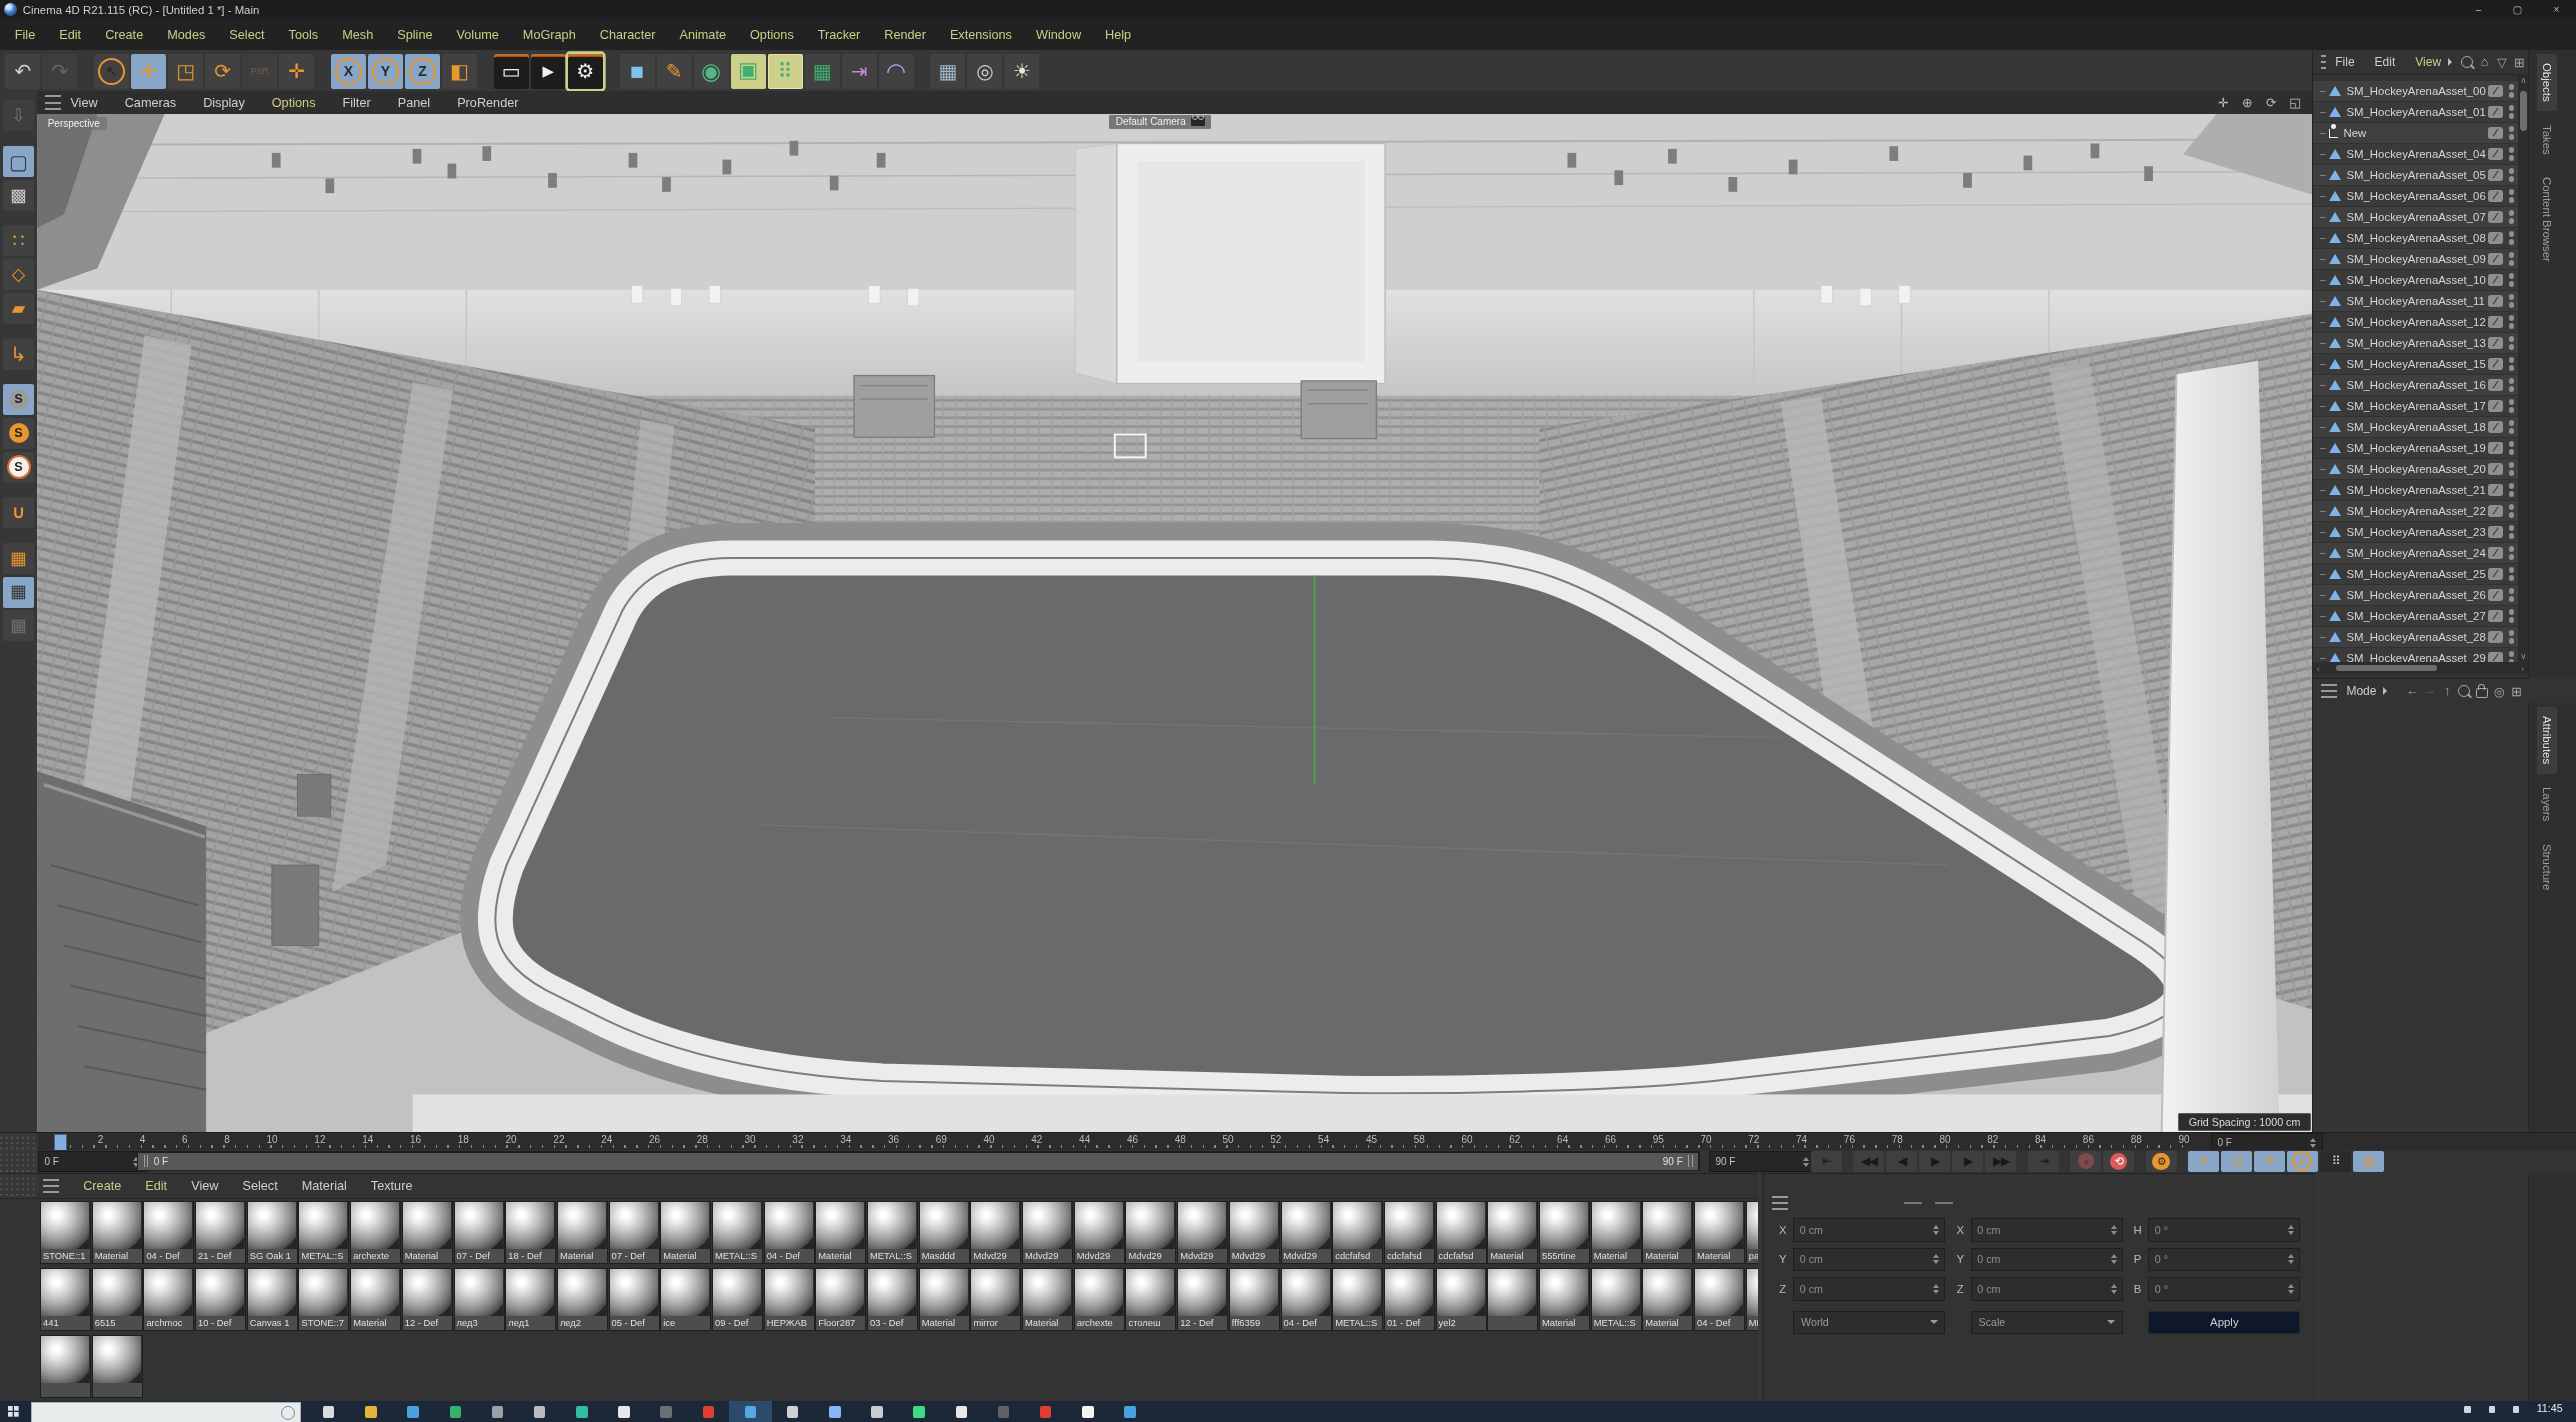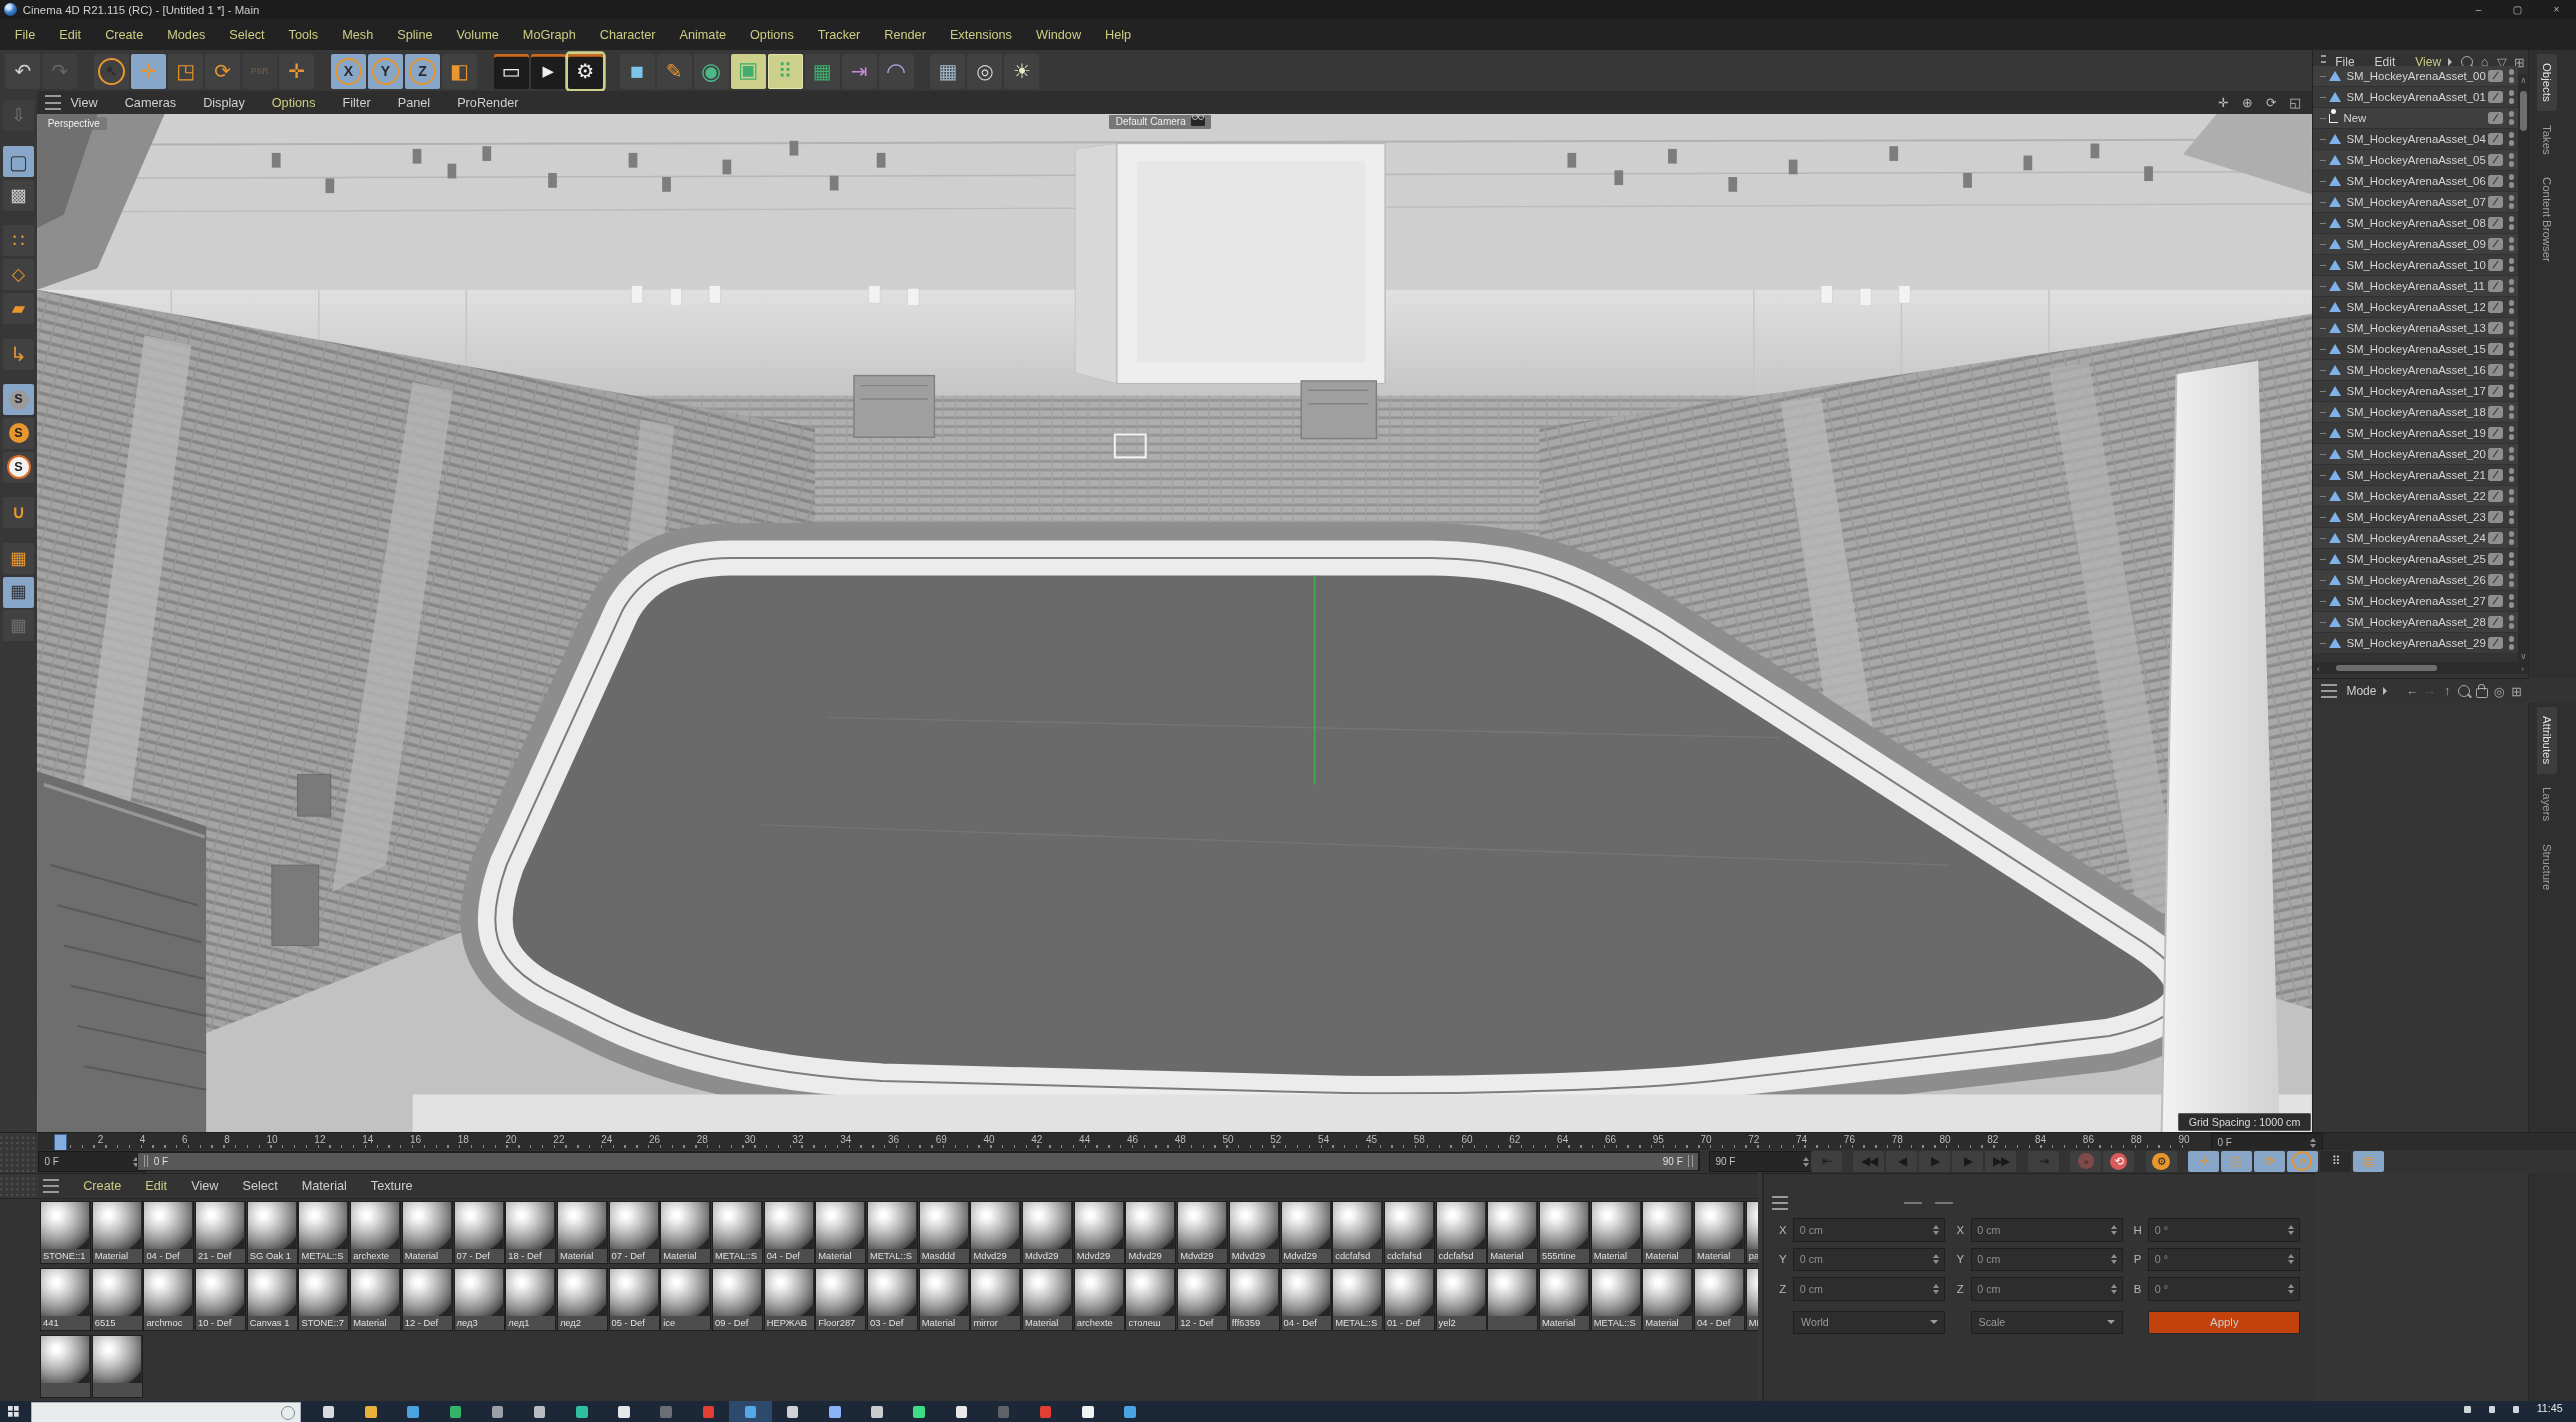--- a/index.html
+++ b/index.html
@@ -56,21 +56,21 @@
   .cam-icon::after{content:"";position:absolute;width:4px;height:4px;border:1px solid #bbb;border-radius:50%;left:6.7px;top:-3.4px}
   #grid-chip{position:absolute;right:1.3px;bottom:1.3px;background:#2d2d2d;border:0.7px solid #5c5c5c;color:#dcdcdc;font-size:10.7px;padding:2px 9.4px;z-index:6;border-radius:1.3px}
   
   #rpanel{left:2312px;top:50px;width:264px;height:1351px;background:#333333;border-left:1.3px solid #222}
   #om-header{position:absolute;left:0;top:0;width:215px;height:24px;background:#333;display:flex;align-items:center;font-size:12px;border-bottom:0.7px solid #262626}
   #om-header .mrow{gap:20px;padding-left:0}
   .hicon{width:17.4px;display:flex;align-items:center;justify-content:center;color:#a8a8a8;font-size:12.7px}
   .hicon.dim{color:#5f5f5f}
   .lock{width:9.4px;height:7.4px;border:1.3px solid #a8a8a8;border-radius:1.3px;position:relative;display:inline-block;margin-top:4px}
   .lock::before{content:"";position:absolute;width:5.4px;height:4.7px;border:1.3px solid #a8a8a8;border-bottom:none;border-radius:3.4px 3.4px 0 0;left:0.7px;top:-5.4px}
-  #om-list{position:absolute;left:0;top:16px;width:205px;height:588px;overflow:hidden}
+  #om-list{position:absolute;left:0;top:31px;width:205px;height:588px;overflow:hidden}
   .om-row{height:20px;display:flex;align-items:center;border-bottom:0.7px solid #313131;padding-left:6.7px}
   .om-row:nth-child(odd){background:#3f3f3f}
   .om-row:nth-child(even){background:#3a3a3a}
   .tree-line{width:6.7px;height:0.7px;background:#7f7f7f;margin-right:2.7px;flex:none}
   .obj-icon{width:12px;height:10px;background:#7fb2e8;clip-path:polygon(50% 0,100% 100%,0 100%);margin-right:5.4px;flex:none}
   .obj-icon.spline{background:none;border-left:1.7px solid #f2f2f2;border-bottom:1.7px solid #f2f2f2;width:8px;height:8px;clip-path:none;position:relative}
   .obj-icon.spline::after{content:"";position:absolute;width:4.7px;height:4.7px;border-radius:50%;background:#f2f2f2;left:1.3px;top:-4.7px}
   .om-name{font-size:11.4px;color:#d6d6d6;flex:1;white-space:nowrap;overflow:hidden}
   .slash-box{width:14.8px;height:12px;border-radius:2.7px;background:#8f8f8f;position:relative;margin-right:5.4px;flex:none}
   .slash-box::after{content:"";position:absolute;left:6.7px;top:1.3px;width:1.3px;height:9.4px;background:#3a3a3a;transform:rotate(35deg)}
@@ -132,21 +132,21 @@
   
   #coords{left:1762px;top:1173px;width:551px;height:228px;background:#333;border-top:1.3px solid #232323;border-left:2.7px solid #282828}
   #coord-header{position:absolute;left:0;top:19px;width:100%;height:20px;display:flex;align-items:center;color:#8f8f8f}
   #coord-header .dash{width:17.4px;height:2px;background:#777;margin-left:107px}
   .cgrid{position:absolute;left:13.4px;top:44px;width:523px;display:grid;grid-template-columns:1fr 1fr 1fr;column-gap:9.4px;row-gap:6px}
   .crow{display:flex;align-items:center;gap:5.4px}
   .clab{width:10.7px;color:#b9b9b9;font-size:11.4px;text-align:center}
   .cfield{flex:1;height:21.5px;background:#2d2d2d;border:0.7px solid #1f1f1f;display:flex;align-items:center;color:#8f8f8f;font-size:10.7px;padding:0 5.4px}
   .cfoot{margin-top:4px}
   .csel{height:21.5px;background:#2d2d2d;border:0.7px solid #1f1f1f;display:flex;align-items:center;justify-content:space-between;color:#9a9a9a;font-size:10.7px;padding:0 6.7px;margin-left:16px}
-  .apply{height:21.5px;background:#c2410c;border:0.7px solid #262626;border-radius:2px;color:#cfcfcf;font-size:11.4px;display:flex;align-items:center;justify-content:center;margin-left:16px}
+  .apply{height:21.5px;background:#0f172a;border:0.7px solid #262626;border-radius:2px;color:#cfcfcf;font-size:11.4px;display:flex;align-items:center;justify-content:center;margin-left:16px}
   
   #taskbar{left:0;top:1401px;width:2576px;height:21.5px;background:#1c2838;display:flex;align-items:flex-start;overflow:hidden}
   .start{width:27px;height:21.5px;display:flex;align-items:center;justify-content:center}
   .start i{width:10.7px;height:10.7px;background:
     linear-gradient(#dfe3e6,#dfe3e6) 0 0/4.7px 4.7px no-repeat,
     linear-gradient(#dfe3e6,#dfe3e6) 6px 0/4.7px 4.7px no-repeat,
     linear-gradient(#dfe3e6,#dfe3e6) 0 6px/4.7px 4.7px no-repeat,
     linear-gradient(#dfe3e6,#dfe3e6) 6px 6px/4.7px 4.7px no-repeat}
   .search-box{width:268px;height:20px;background:#e9eced;border:0.7px solid #aab2b8;margin:0.7px 6.7px 0 4px;display:flex;align-items:center;justify-content:flex-end}
   .search-box i{width:12px;height:12px;border-radius:50%;border:1.3px solid #7b8a94;margin-right:5.4px}

